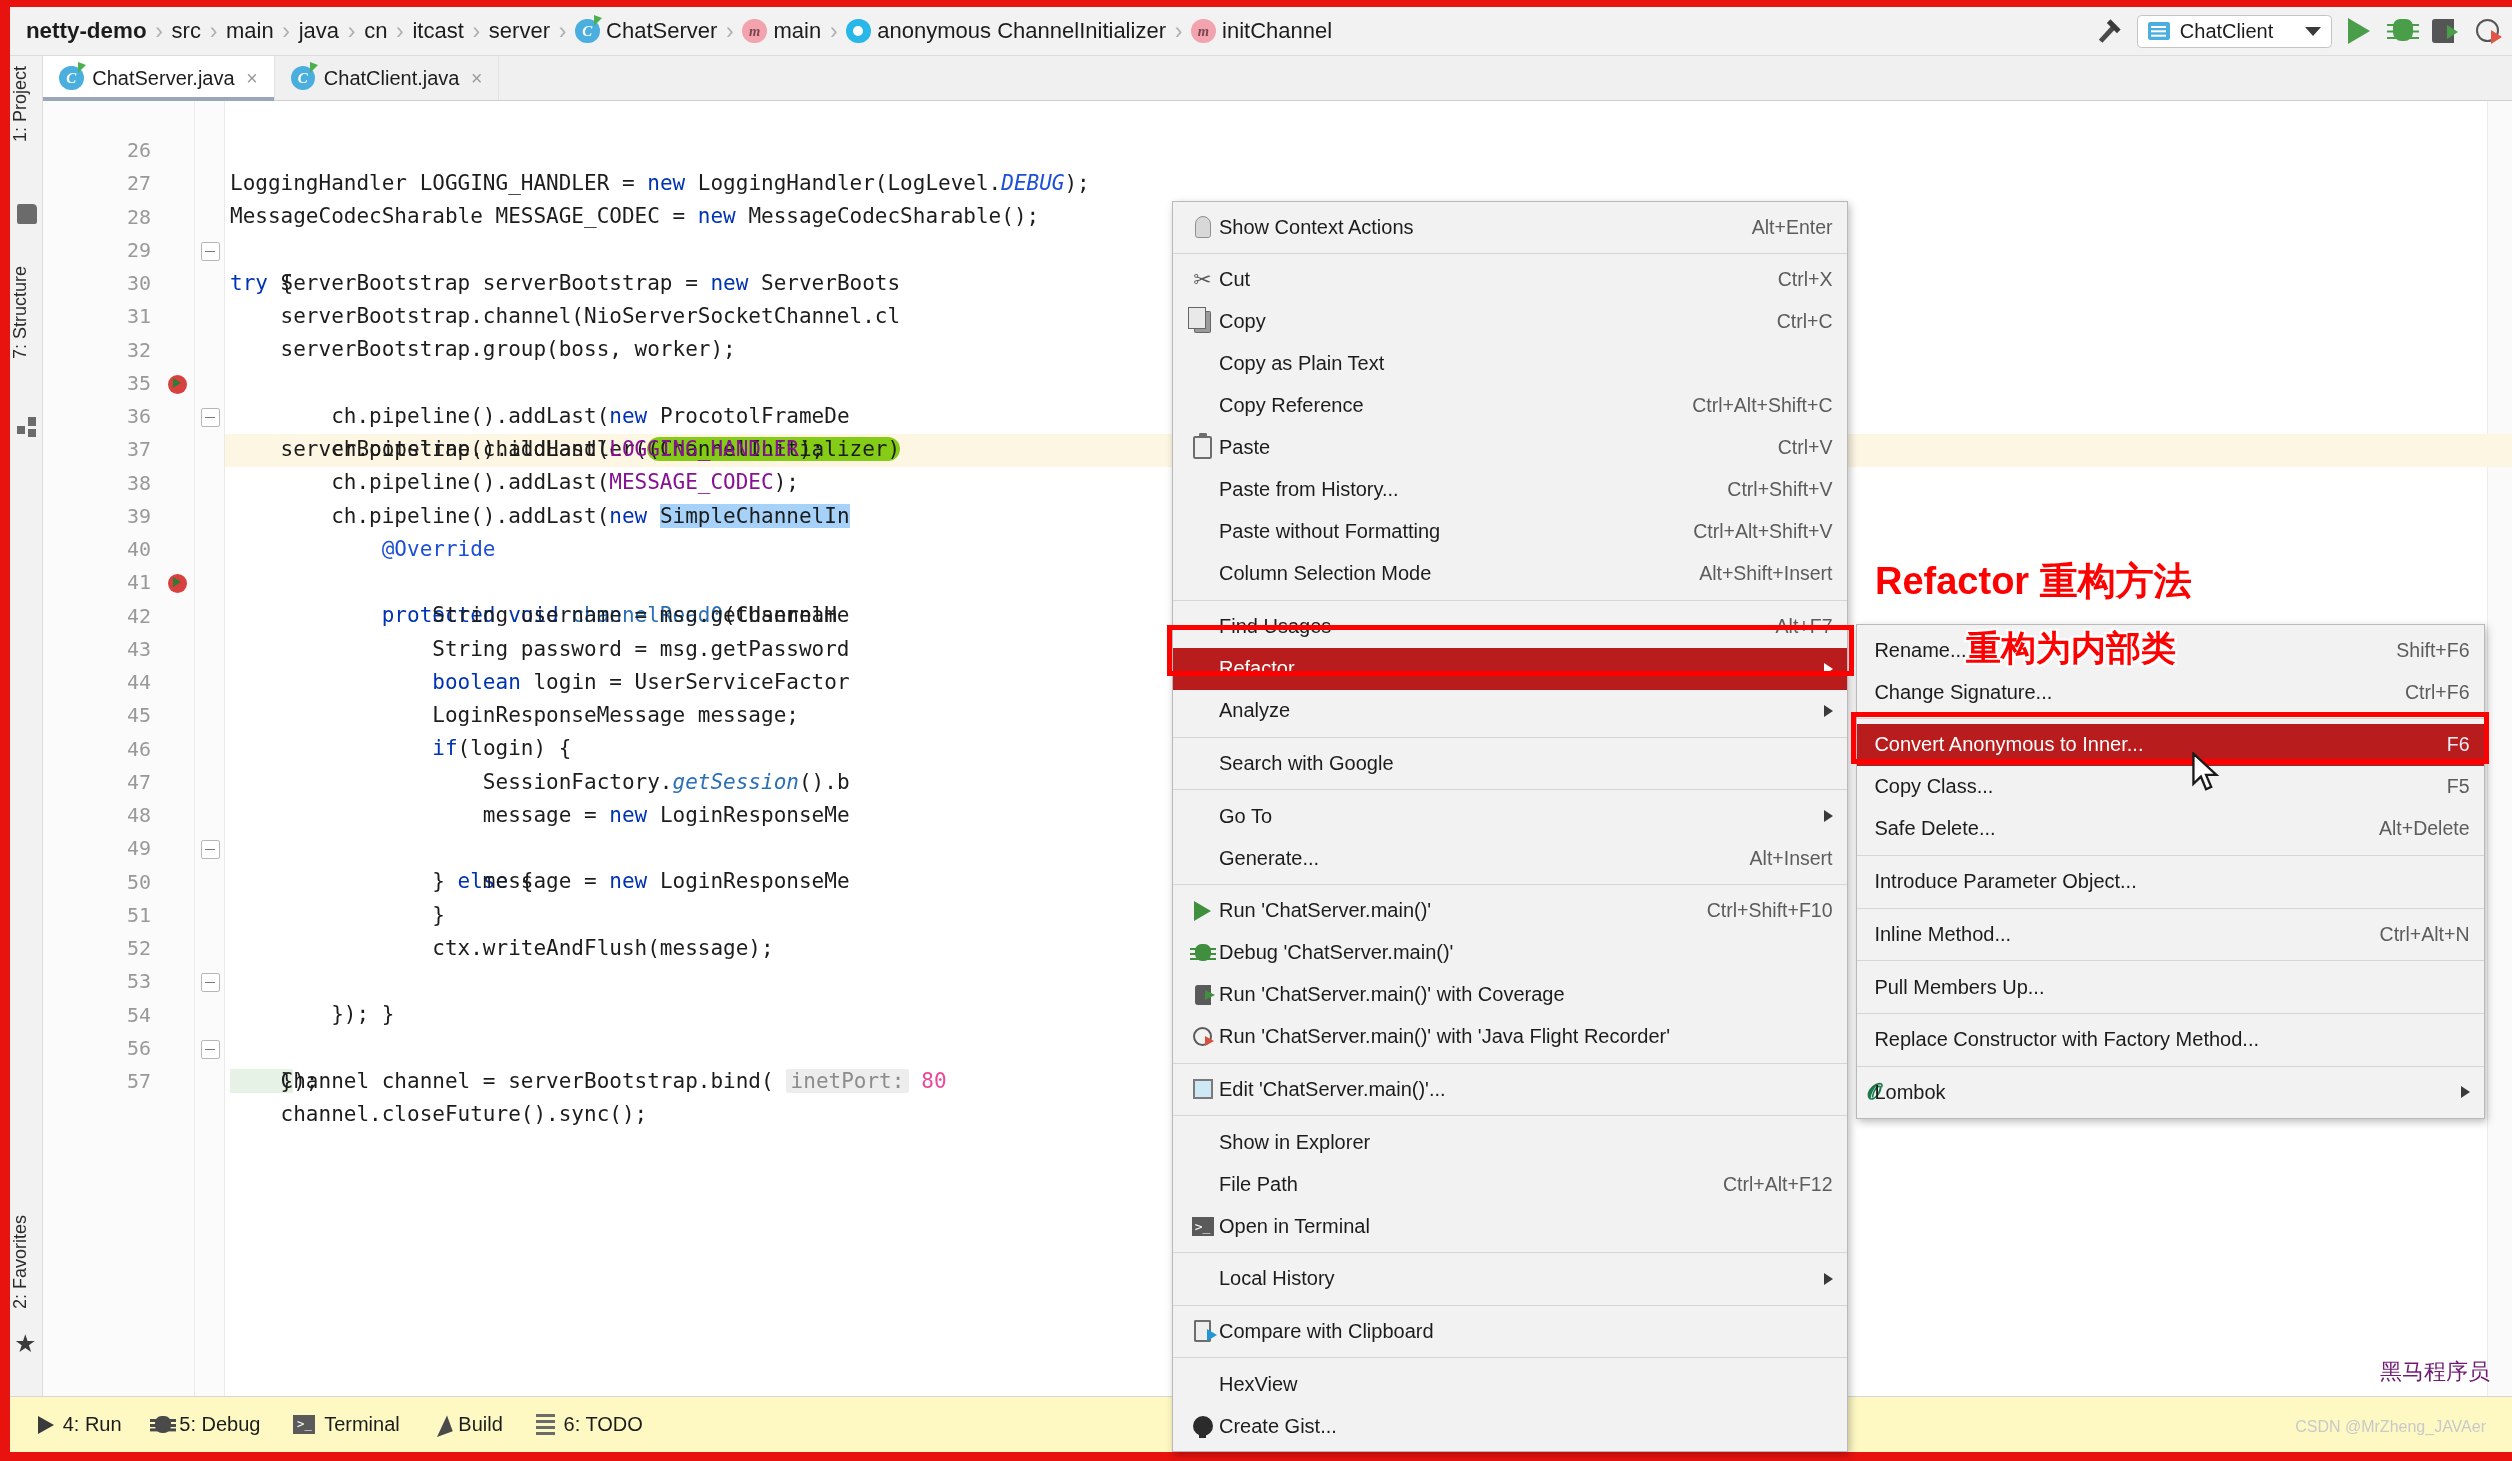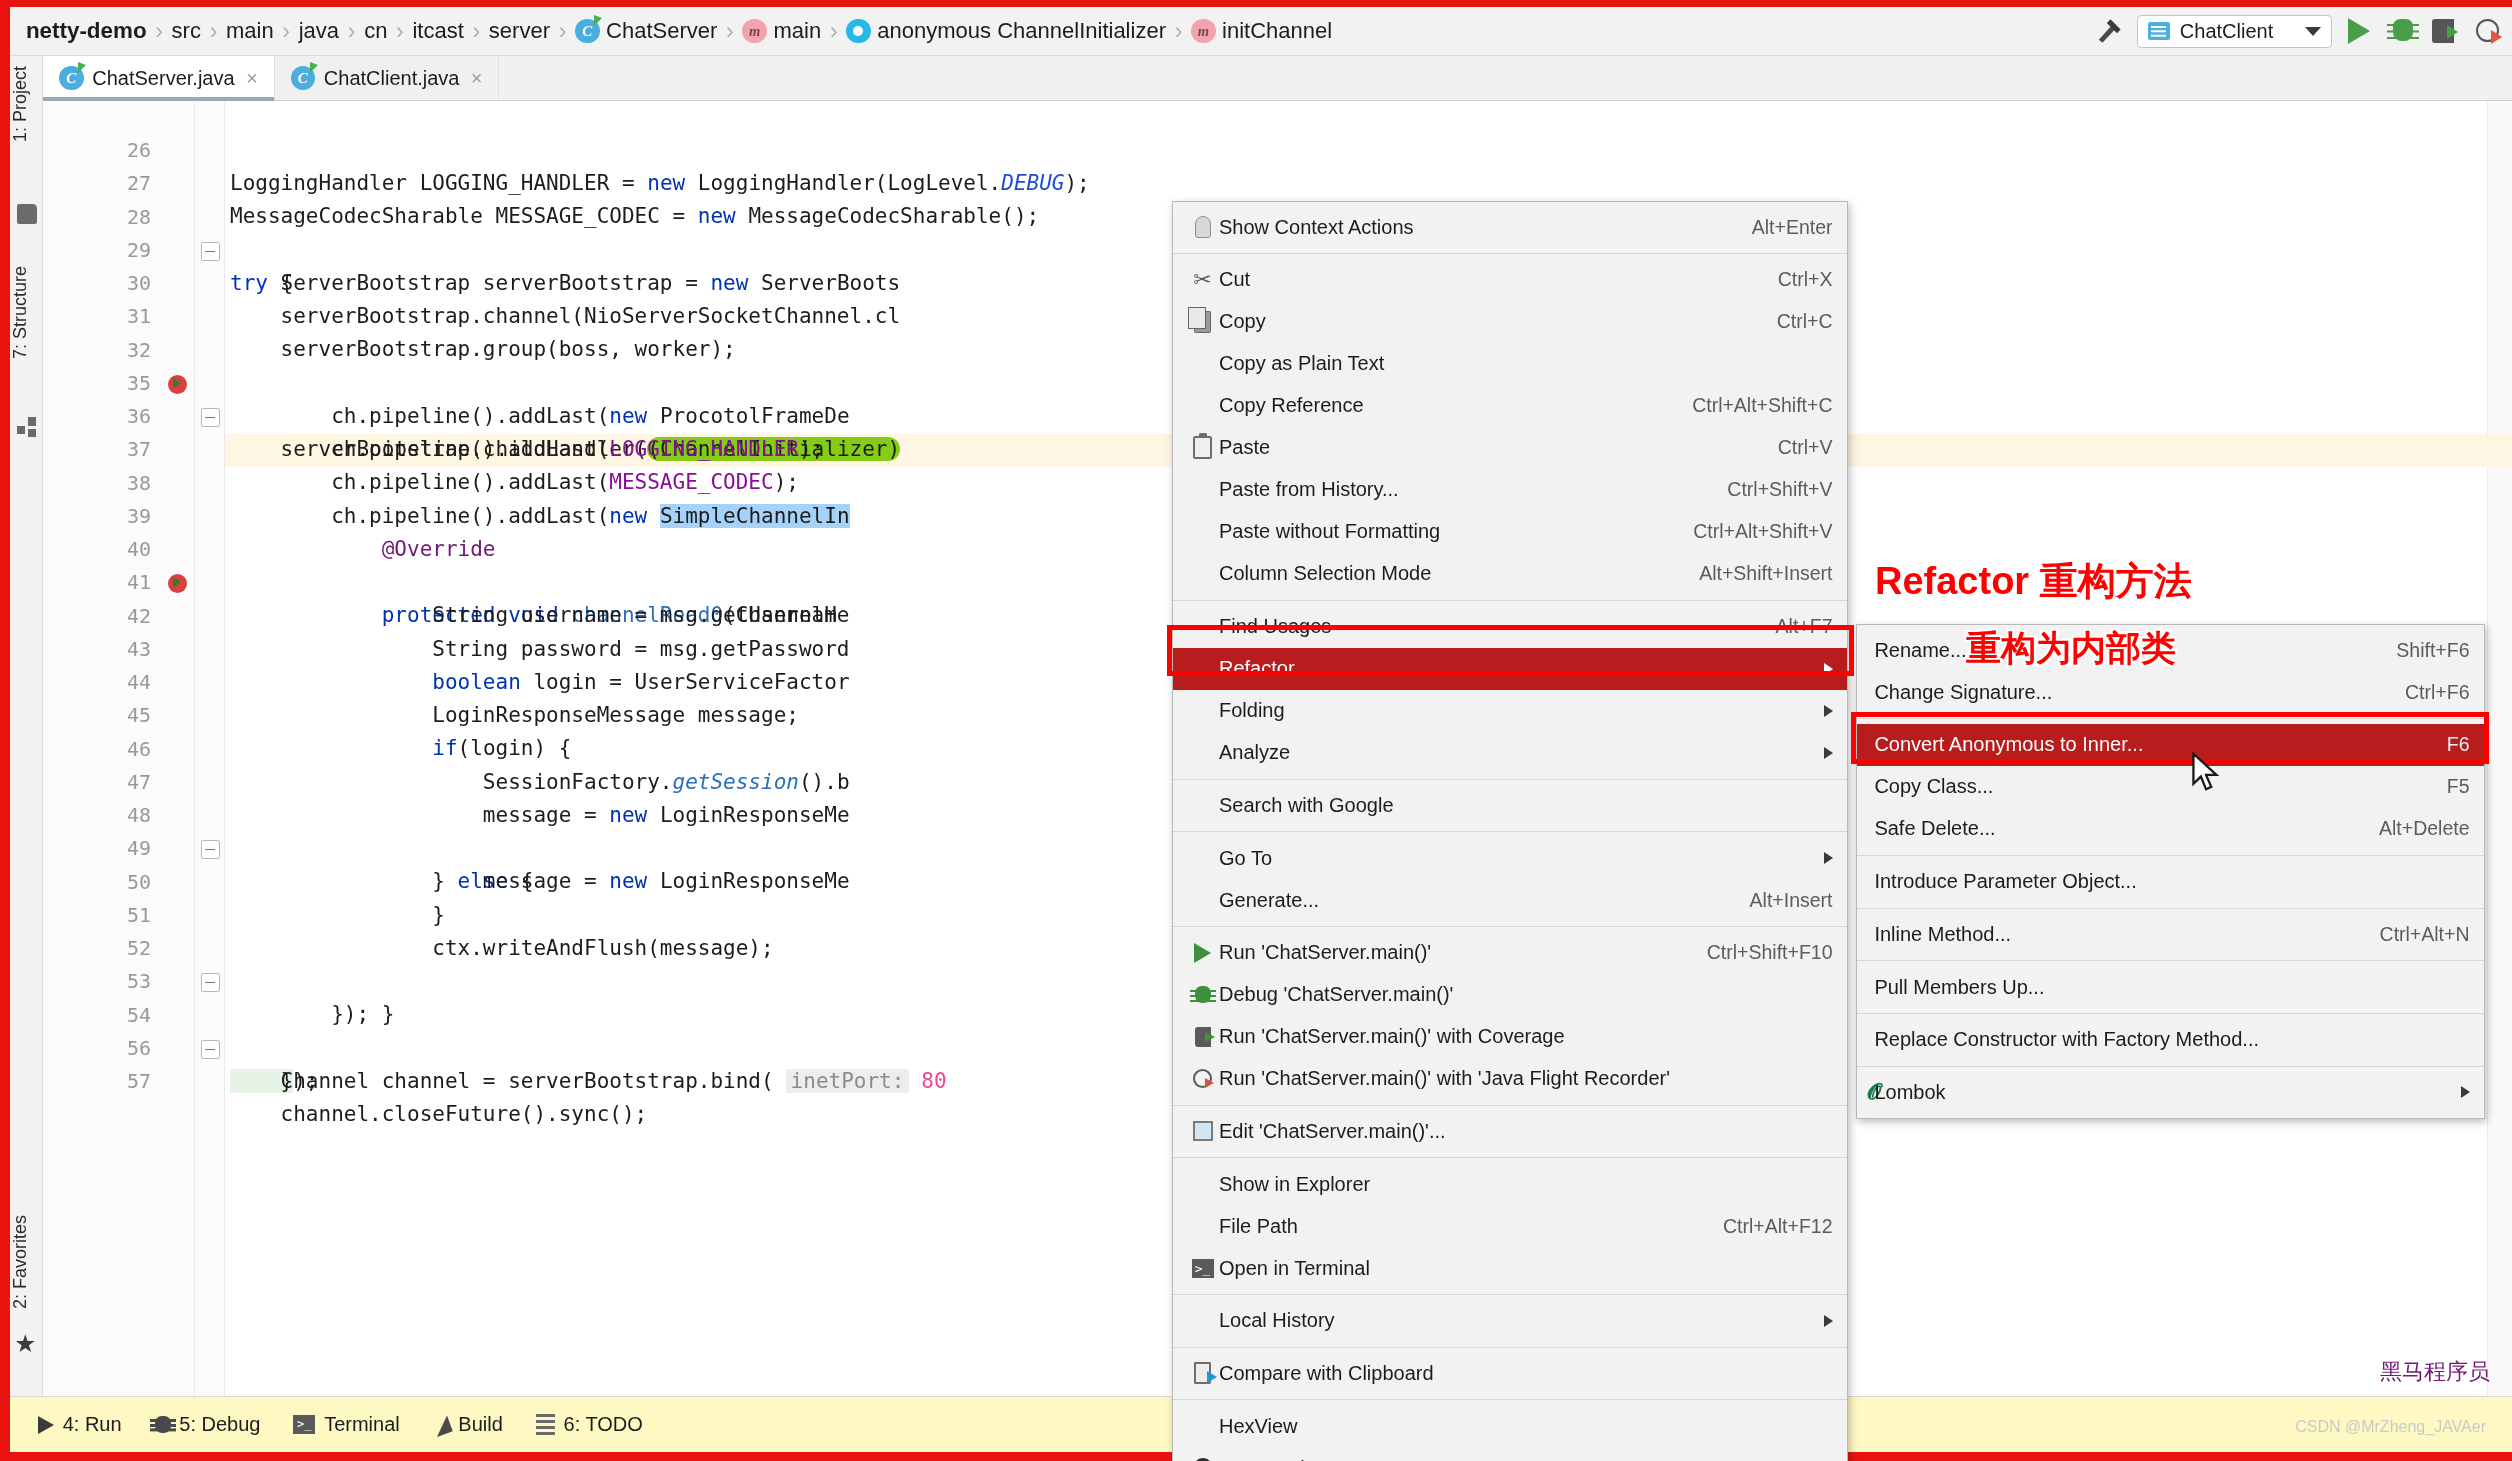--- a/index.html
+++ b/index.html
@@ -148,21 +148,21 @@
   .ln .fold  { position: absolute; left: 155px; width: 24.6px; text-align:center; color:#9a9a9a; font-size:17.4px;}
   .ln .code  { position: absolute; left: 187px; right: 0; color: #1c1c1c; }
   .bpdot {
     display:inline-block;width:19px;height:19px;border-radius:50%;
     background:#d94040;vertical-align:middle;position:relative;
   }
   .bpdot::after{content:"";position:absolute;left:5px;top:3.6px;width:0;height:0;border-left:8.7px solid #2e7d32;border-top:5.8px solid transparent;border-bottom:5.8px solid transparent;}
   .kw { color:#0033b3; }
   .const { color:#1d4ed8; }
   .fld { color:#871094; }
-  .ann { color:#701a75; }
+  .ann { color:#1d4ed8; }
   .mth { color:#2a6fb8; }
   .italic { font-style: italic; }
   .hl-sel { background:#a6d2fa; }
   .hl-green { background:#e6f2e6; }
   .hl-soft { background:#84cc16;border-radius:12px; }
   .param-hint { background:#ededed; color:#8c8c8c; padding:0 4.3px; border-radius:2.2px;}
   .num-lit { color:#ec4899; }
   .rowhl { position:absolute; left:182px; right:0; height:33px; background:#fdf6e3; }
   .foldbox {
     display:inline-block;width:19px;height:19px;border:0.7px solid #b5b5b5;
@@ -606,25 +606,20 @@
         <span class="mi-label">Find Usages</span>
         <span class="mi-key">Alt+F7</span>
       </div>
       <div class="mi sel">
         <span class="mi-ic"></span>
         <span class="mi-label">Refactor</span>
         <span class="mi-arrow"></span>
       </div>
       <div class="mi">
         <span class="mi-ic"></span>
-        <span class="mi-label">Folding</span>
-        <span class="mi-arrow"></span>
-      </div>
-      <div class="mi">
-        <span class="mi-ic"></span>
         <span class="mi-label">Analyze</span>
         <span class="mi-arrow"></span>
       </div>
       <div class="msep"></div>
       <div class="mi">
         <span class="mi-ic"></span>
         <span class="mi-label">Search with Google</span>
       </div>
       <div class="msep"></div>
       <div class="mi">

